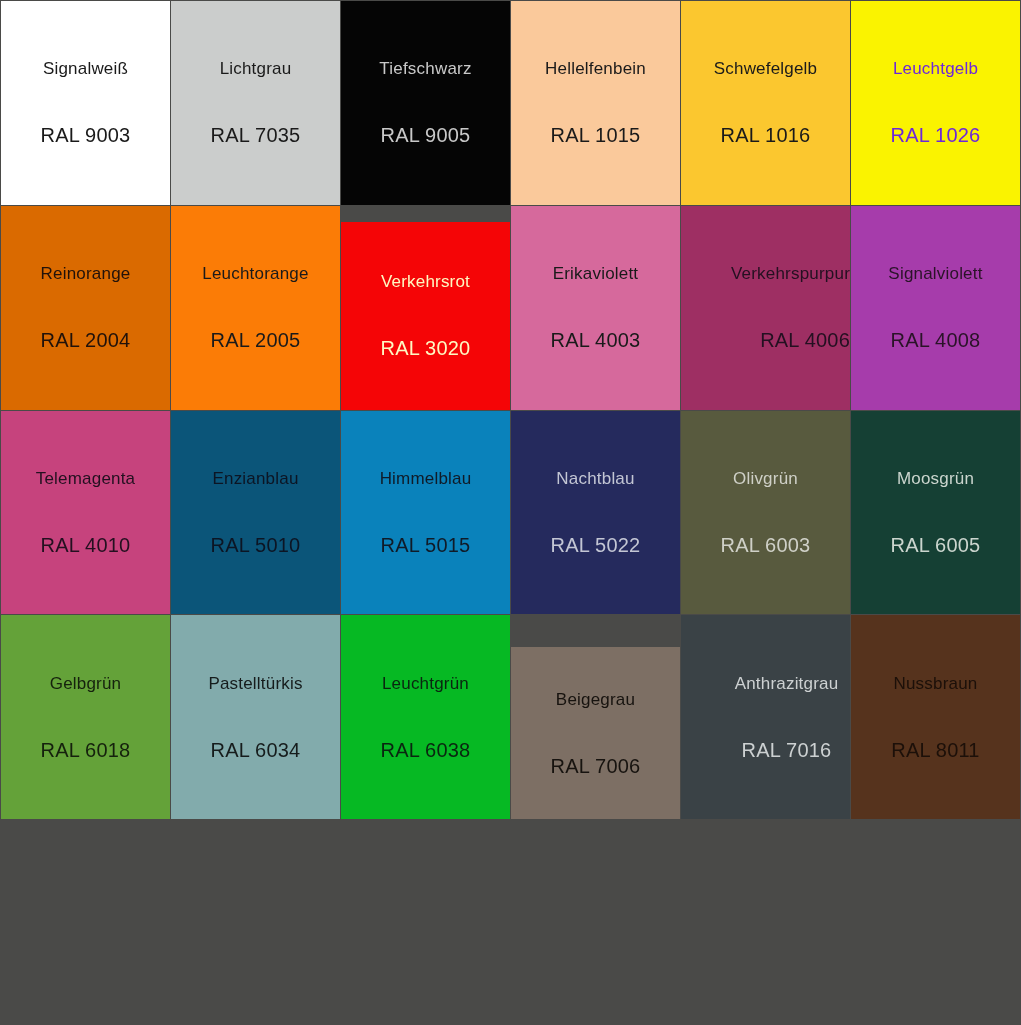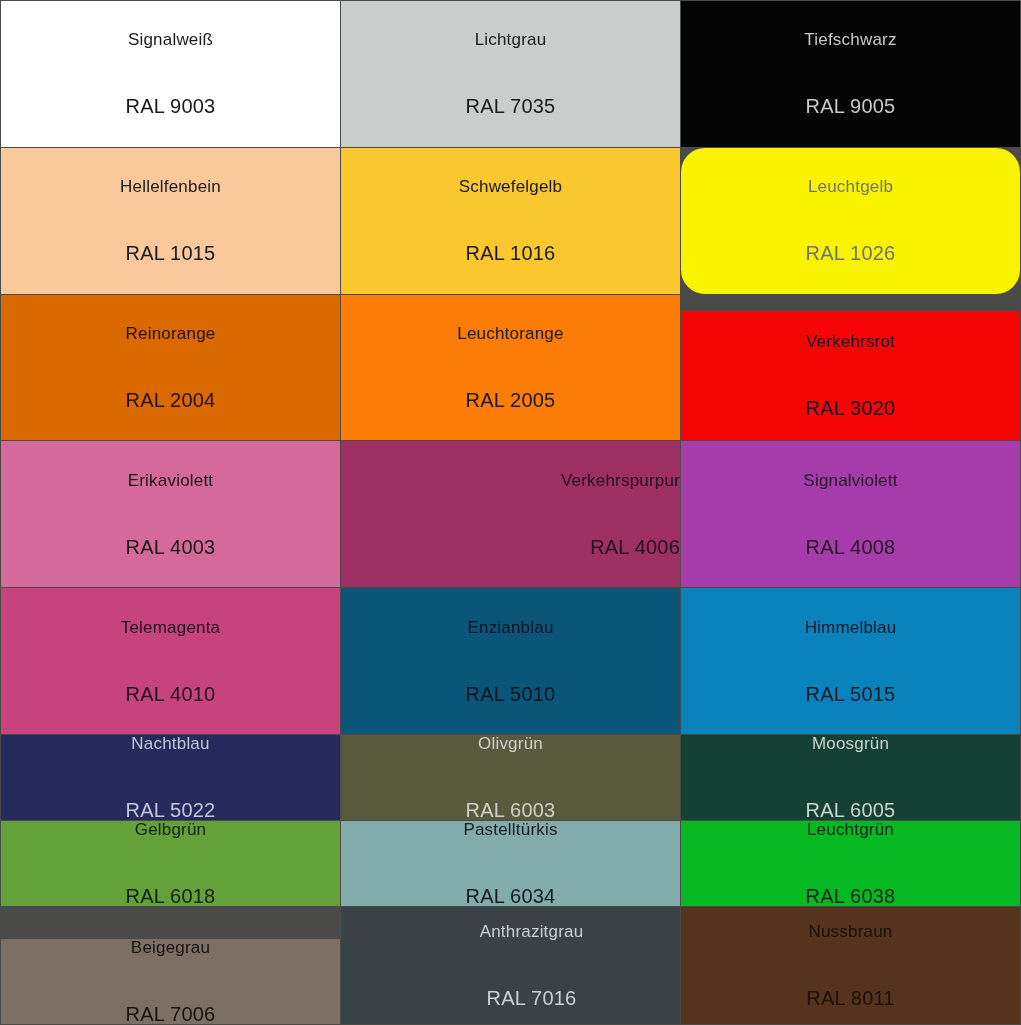--- a/index.html
+++ b/index.html
@@ -8,21 +8,21 @@
     padding: 0;
     background: #ffffff;
   }
   body {
     font-family: "Liberation Sans", sans-serif;
   }
   #ral-grid {
     width: 1021px;
     height: 1025px;
     display: grid;
-    grid-template-columns: repeat(3, 1fr);
+    grid-template-columns: repeat(6, 1fr);
     grid-template-rows: repeat(5, 1fr);
     box-sizing: border-box;
     background: #4a4a48;
     gap: 1px;
     padding: 1px;
   }
   .swatch {
     position: relative;
     display: flex;
     flex-direction: column;
@@ -62,33 +62,33 @@
       <div class="swatch-code">RAL 9005</div>
     </div>
     <div class="swatch" style="background: rgb(250, 201, 155); color: rgb(26, 26, 26);">
       <div class="swatch-name">Hellelfenbein</div>
       <div class="swatch-code">RAL 1015</div>
     </div>
     <div class="swatch" style="background: rgb(251, 199, 47); color: rgb(26, 26, 26);">
       <div class="swatch-name">Schwefelgelb</div>
       <div class="swatch-code">RAL 1016</div>
     </div>
-    <div class="swatch" style="background: rgb(250, 243, 0); color: #737373; border-radius: 24px;">
+    <div class="swatch" style="background: rgb(250, 243, 0); color: #6d28d9;">
       <div class="swatch-name">Leuchtgelb</div>
       <div class="swatch-code">RAL 1026</div>
     </div>
     <div class="swatch" style="background: rgb(218, 106, 0); color: rgb(33, 18, 10);">
       <div class="swatch-name">Reinorange</div>
       <div class="swatch-code">RAL 2004</div>
     </div>
     <div class="swatch" style="background: rgb(251, 124, 6); color: rgb(26, 26, 26); align-items: center;">
       <div class="swatch-name">Leuchtorange</div>
       <div class="swatch-code">RAL 2005</div>
     </div>
-    <div class="swatch" style="background: rgb(245, 5, 6); color: #0f172a; margin-top: 16px;">
+    <div class="swatch" style="background: rgb(245, 5, 6); color: #fef9c3; margin-top: 16px;">
       <div class="swatch-name">Verkehrsrot</div>
       <div class="swatch-code">RAL 3020</div>
     </div>
     <div class="swatch" style="background: rgb(214, 105, 156); color: rgb(26, 26, 26);">
       <div class="swatch-name">Erikaviolett</div>
       <div class="swatch-code">RAL 4003</div>
     </div>
     <div class="swatch" style="background: rgb(158, 47, 99); color: rgb(36, 16, 33); align-items: flex-end;">
       <div class="swatch-name">Verkehrspurpur</div>
       <div class="swatch-code">RAL 4006</div>

